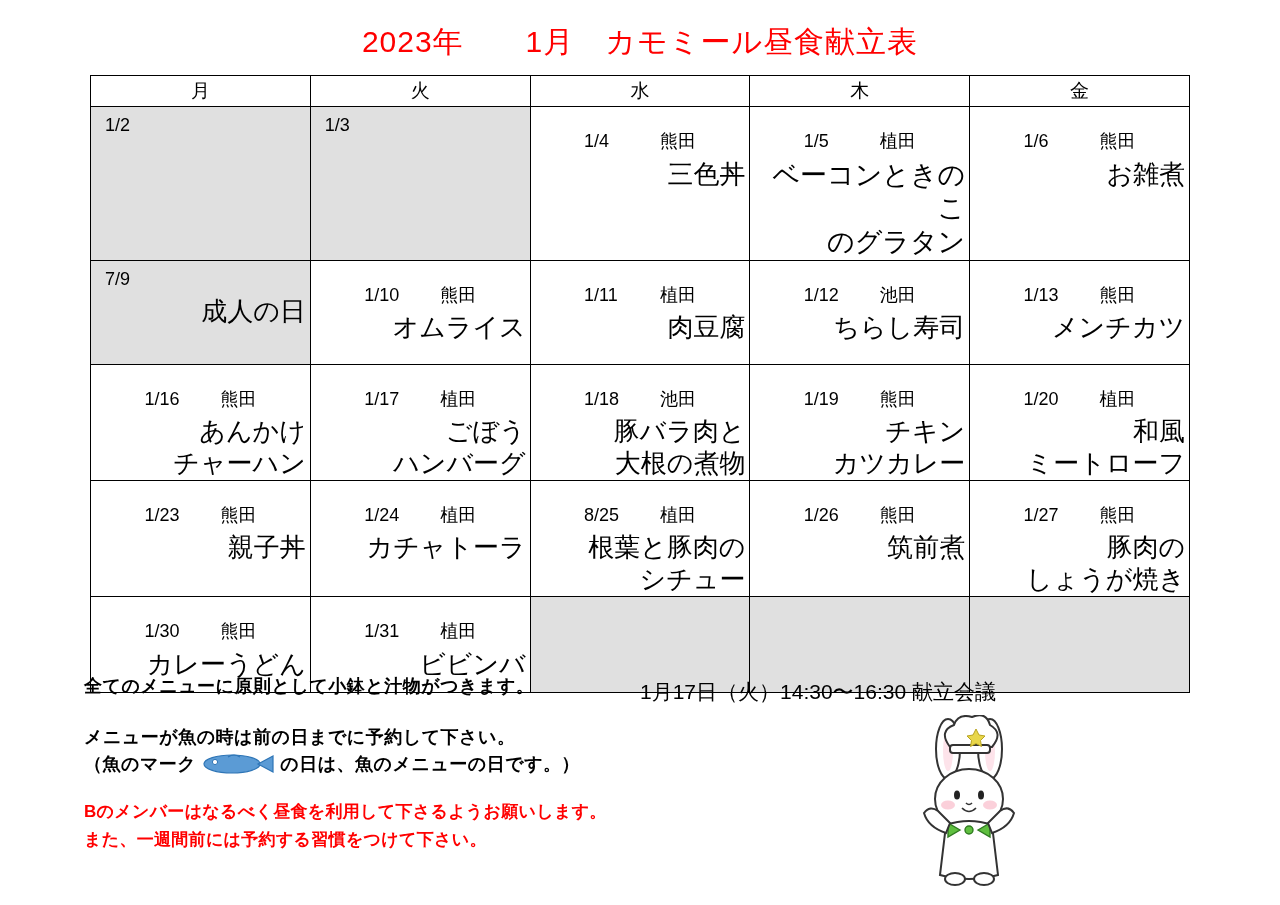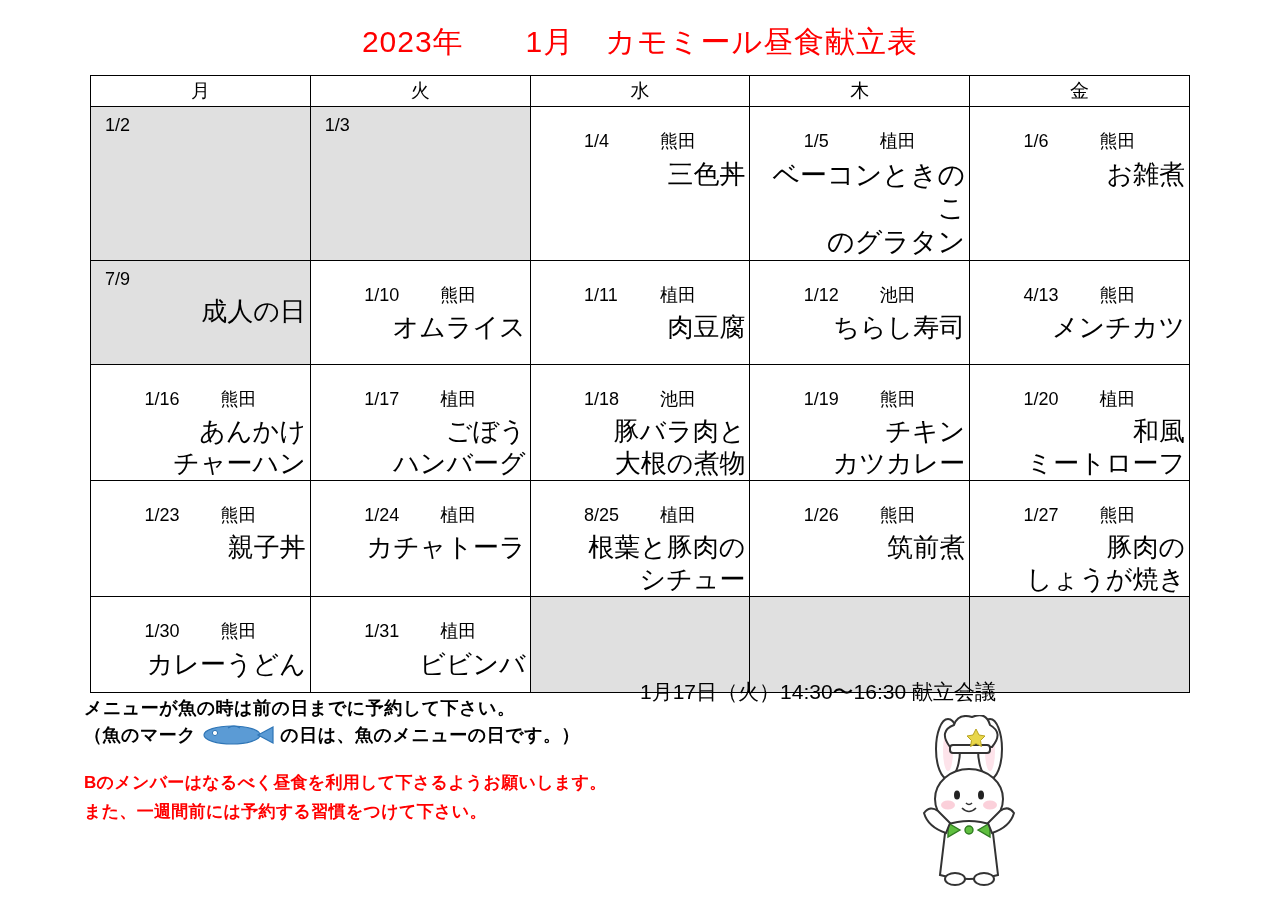--- a/index.html
+++ b/index.html
@@ -233,21 +233,21 @@
         </td>
         <td class="cell">
           <div class="cell-head">
             <span class="date">1/12</span>
             <span class="staff">池田</span>
           </div>
           <div class="menu">ちらし寿司</div>
         </td>
         <td class="cell">
           <div class="cell-head">
-            <span class="date">4/13</span>
+            <span class="date">1/13</span>
             <span class="staff">熊田</span>
           </div>
           <div class="menu">メンチカツ</div>
         </td>
       </tr>
 
       <tr>
         <td class="cell">
           <div class="cell-head">
             <span class="date">1/16</span>
@@ -365,20 +365,21 @@
             <span class="staff"></span>
           </div>
           <div class="menu"></div>
         </td>
       </tr>
     </tbody>
   </table>
 </div>
 
 <div class="notes">
+  <div class="note-bold">全てのメニューに原則として小鉢と汁物がつきます。</div>
   <div class="note-gap"></div>
   <div class="note-bold">メニューが魚の時は前の日までに予約して下さい。</div>
   <div class="fish-line">
     <span>（魚のマーク</span>
     <span class="fish-icon">
       <svg width="72" height="22" viewBox="0 0 72 22" xmlns="http://www.w3.org/2000/svg">
         <ellipse cx="30" cy="11" rx="28" ry="9" fill="#5b9bd5" stroke="#2e75b6" stroke-width="1.2"></ellipse>
         <polygon points="56,11 71,3 71,19" fill="#5b9bd5" stroke="#2e75b6" stroke-width="1.2"></polygon>
         <circle cx="13" cy="9" r="2.6" fill="#ffffff" stroke="#2e75b6" stroke-width="1"></circle>
         <path d="M26 4 q6 -4 12 0" fill="none" stroke="#2e75b6" stroke-width="1.2"></path>

